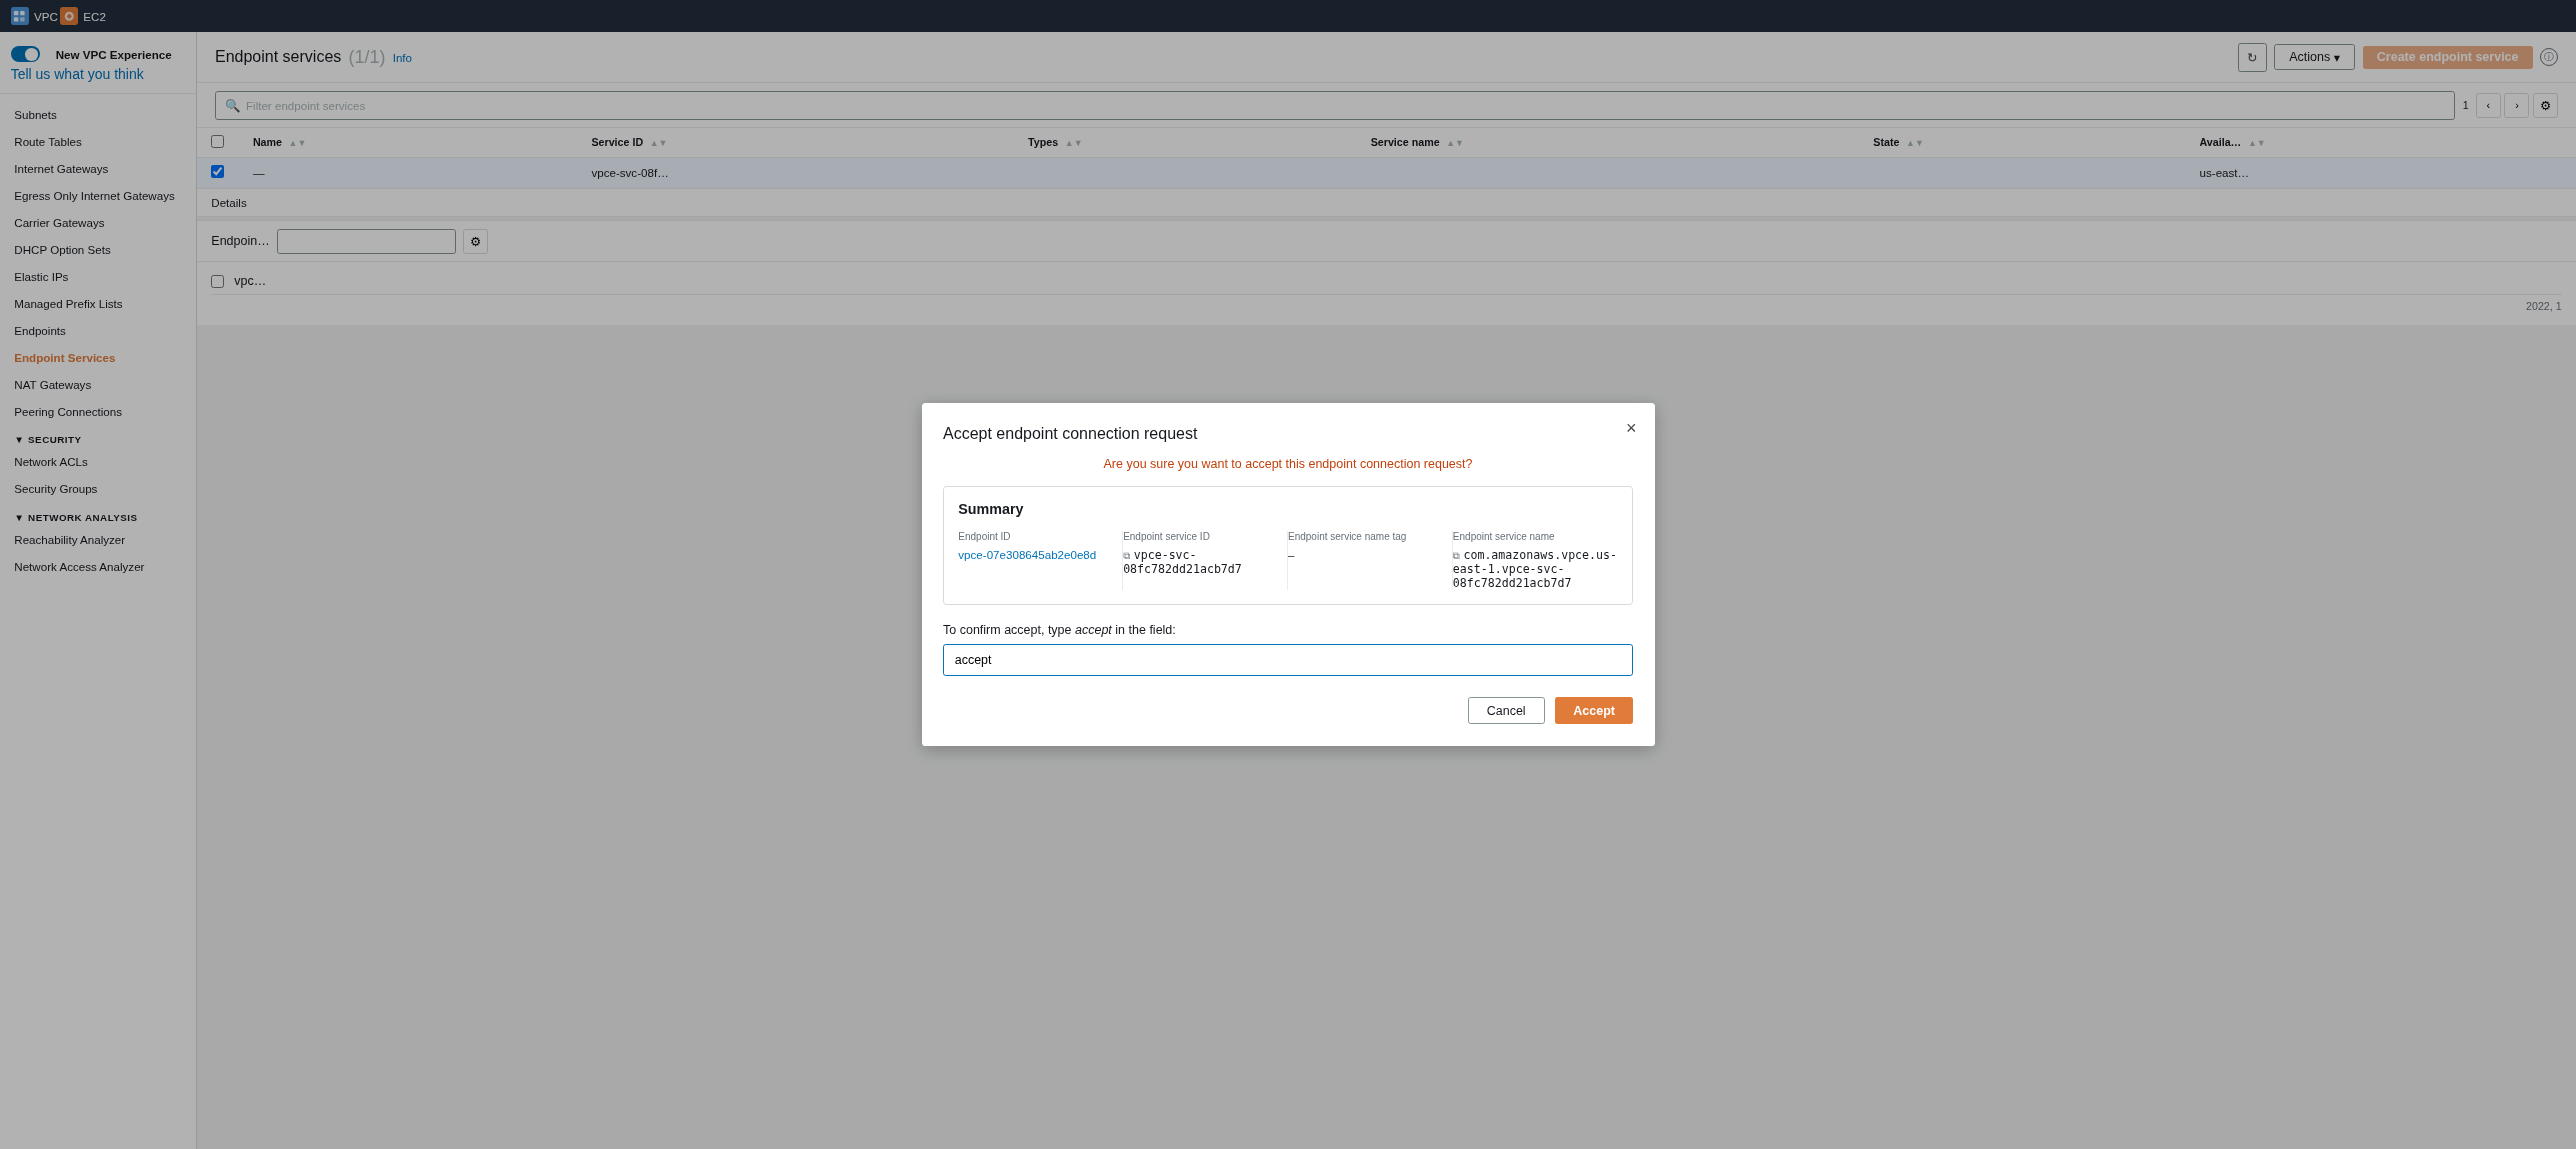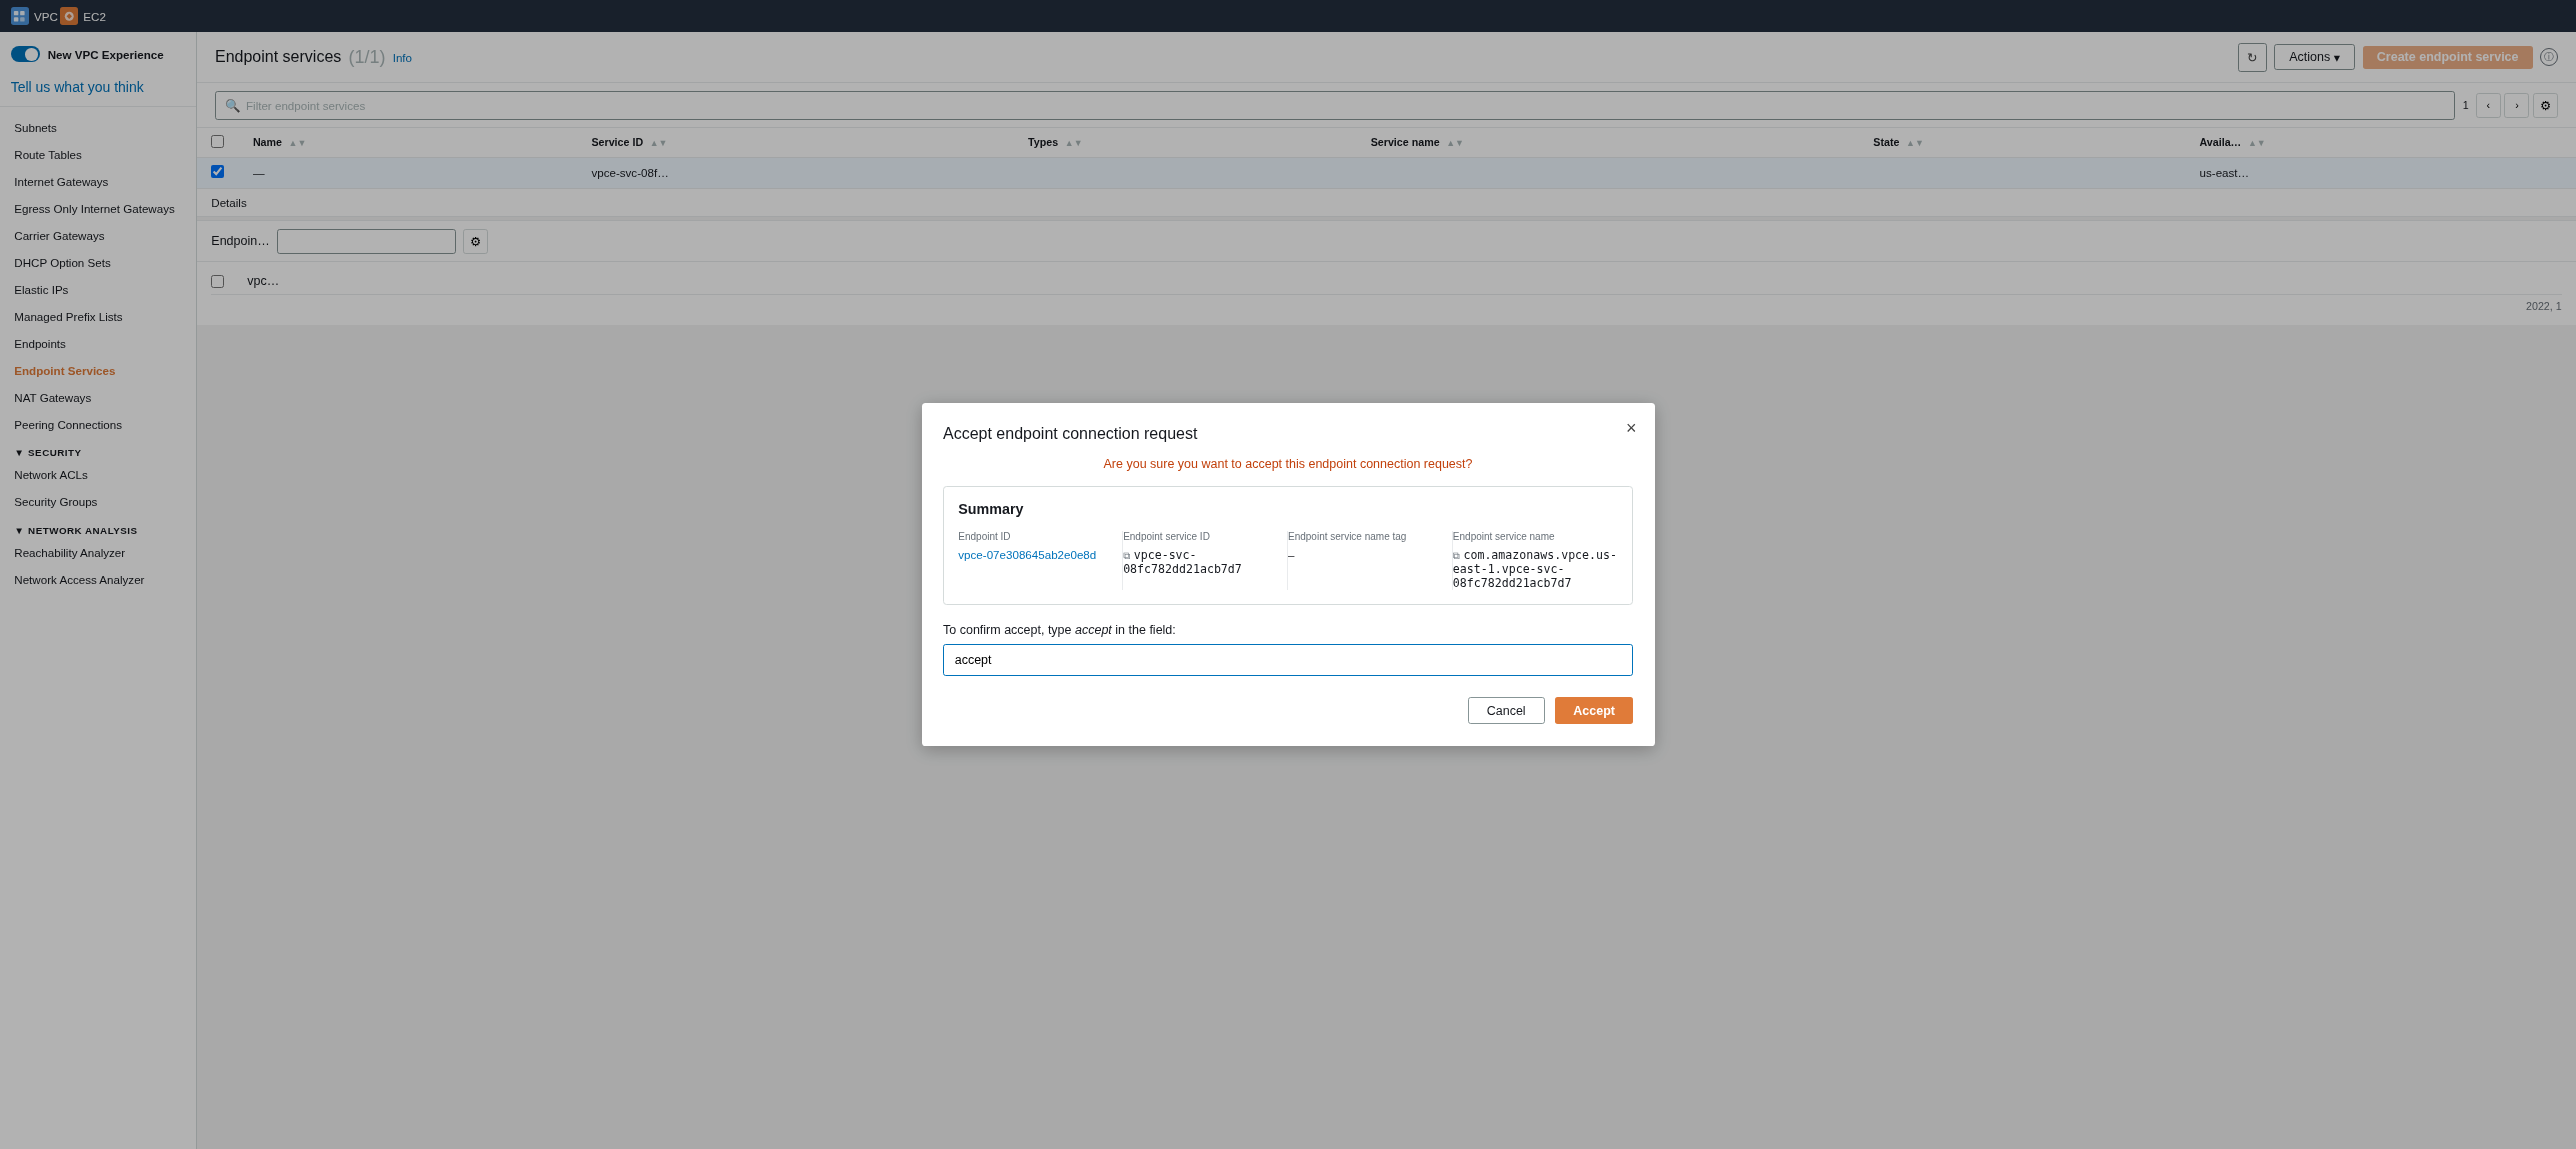--- a/index.html
+++ b/index.html
@@ -52,22 +52,22 @@
       padding: 7.2px 0;
     }
     .sidebar-toggle {
       padding: 7.2px 10.7px 10.7px;
       border-bottom: 0.9px solid #e9ebed;
       margin-bottom: 7.2px;
     }
     .toggle-row {
       display: flex;
       align-items: center;
-      gap: 8px;
-      margin-bottom: 17px;
+      gap: 16px;
+      margin-bottom: 4px;
     }
     .toggle-switch {
       width: 29px; height: 16px;
       background: #0073bb;
       border-radius: 8px;
       position: relative;
       cursor: pointer;
     }
     .toggle-switch::after {
       content: '';
@@ -540,21 +540,21 @@
       <span>Details</span>
     </div>
 
     <div class="bottom-panel">
       <div class="bottom-panel-header">
         <span>Endpoin…</span>
         <input class="bottom-panel-search" type="text" style="">
         <button class="gear-icon-btn">⚙</button>
       </div>
       <div style="padding:7.2px 14.3px;">
-        <div style="display:flex;align-items:center;gap:23px;padding:5.4px 0;border-bottom:0.9px solid #e9ebed;">
+        <div style="display:flex;align-items:center;gap:10px;padding:5.4px 0;border-bottom:0.9px solid #e9ebed;">
           <input type="checkbox" style="">
           <span>vpc…</span>
         </div>
         <div style="padding:5.4px 0;font-size:10.7px;color:#687078;text-align:right;">
           <span>2022, 1</span>
         </div>
       </div>
     </div>
 
   </div>

